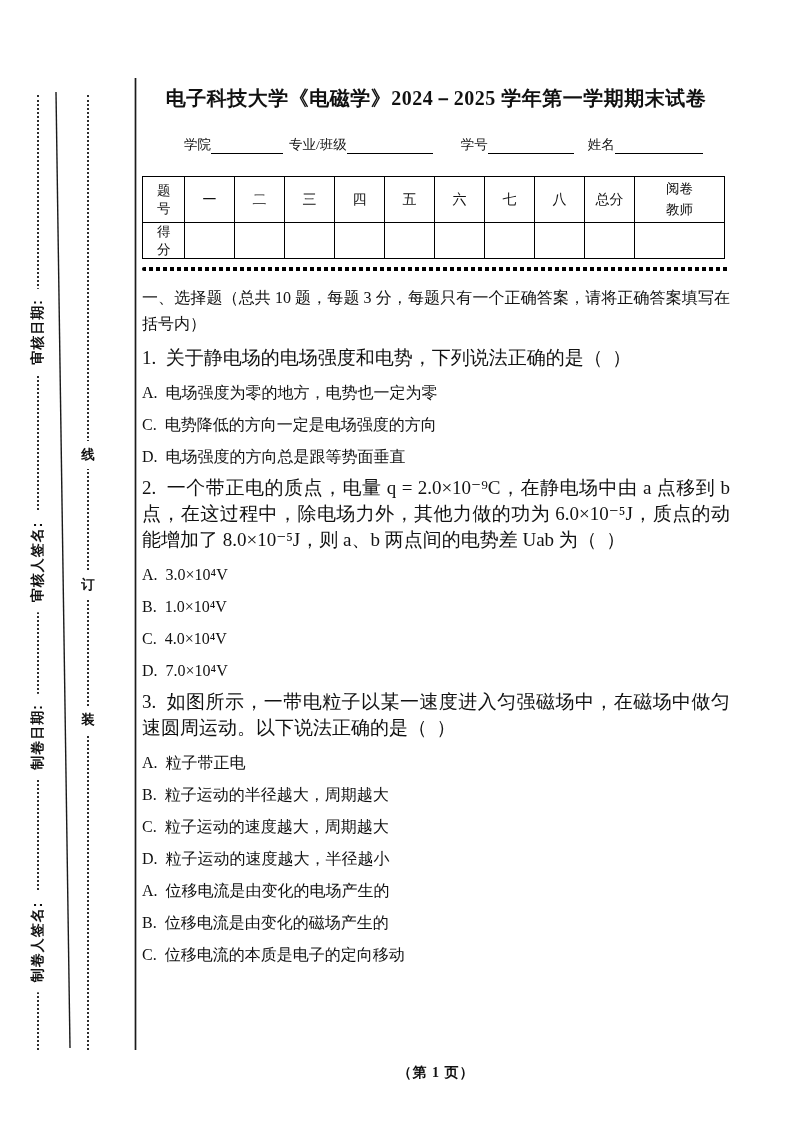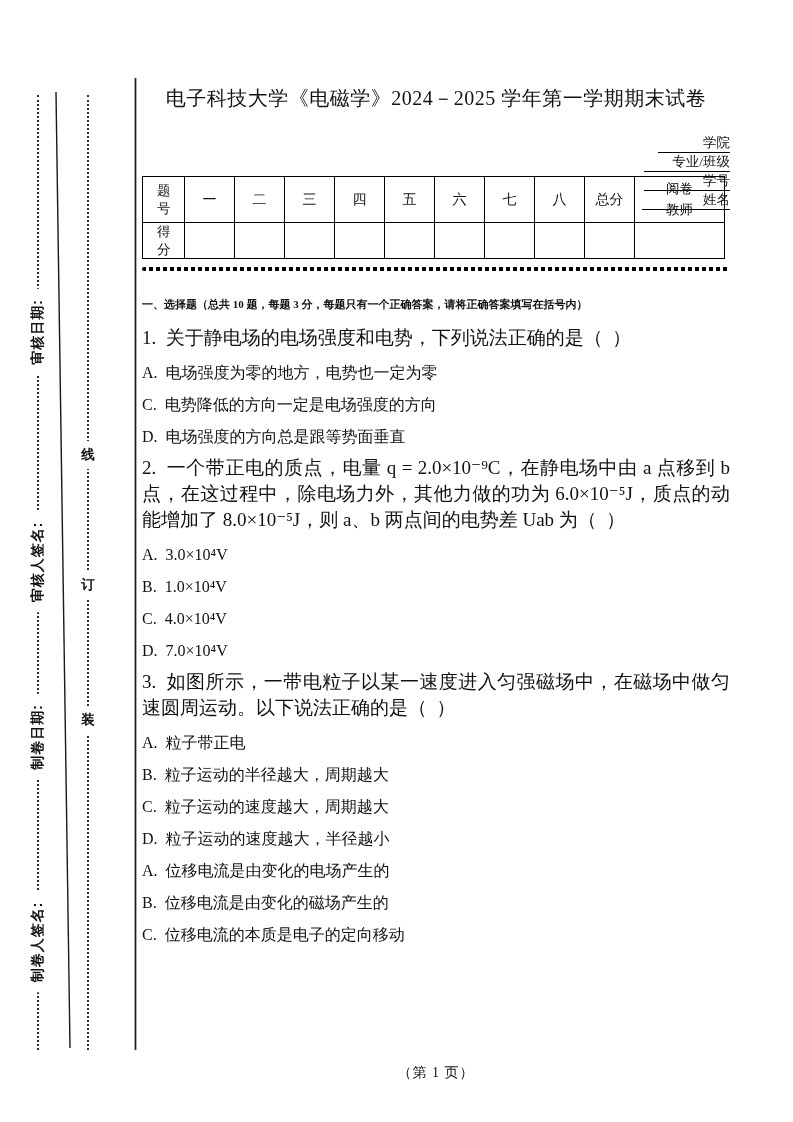--- a/index.html
+++ b/index.html
@@ -19,46 +19,46 @@
     font-weight:bold; font-size:14px; letter-spacing:1px;
   }
   .bind-char {
     position:absolute; left:88px; transform:translate(-50%,-50%);
     background:#fff; padding:5px 1px; font-size:13.5px; font-weight:bold;
   }
   svg.lines { position:absolute; left:0; top:0; }
 
   
   .content { position:absolute; left:142px; top:84px; width:588px; }
-  .title { font-size:20px; line-height:28px; font-weight:normal; text-align:center; letter-spacing:0.5px; }
+  .title { font-size:20px; line-height:28px; font-weight:bold; text-align:center; letter-spacing:0.5px; }
 
-  .fields { margin-top:22px; height:20px; display:flex; align-items:flex-end; padding-left:42px; font-size:13.5px; white-space:nowrap;flex-direction:column; }
+  .fields { margin-top:22px; height:20px; display:flex; align-items:flex-end; padding-left:42px; font-size:13.5px; white-space:nowrap; }
   .blank { display:inline-block; border-bottom:1.2px solid #000; height:15px; }
   .w72{width:72px} .w86{width:86px} .w88{width:88px}
   .g6{margin-left:6px} .g28{margin-left:28px} .g14{margin-left:14px}
 
   table.score-table { margin-top:22px; border-collapse:collapse; table-layout:fixed; width:582px; }
   table.score-table td { border:1.4px solid #000; text-align:center; vertical-align:middle; font-size:14px; padding:0; }
   table.score-table tr.r1 td { height:46px; }
   table.score-table tr.r2 td { height:35px; }
   td.c-first { width:42px; }
   td.c-num { width:50px; }
   td.c-last { width:90px; }
   .stack { display:inline-block; width:1.05em; line-height:1.3; font-size:13.5px;text-align:right; }
   .wrap2 { display:inline-block; width:2.15em; line-height:1.5; font-size:13.5px; }
 
   .dotsep { margin-top:8px; height:4px; width:588px;
     background:repeating-linear-gradient(90deg,#000 0 3.6px,transparent 3.6px 7px); border-radius:2px; }
 
-  .heading { margin-top:20px; font-size:11px; line-height:26px; text-align:justify; white-space:pre-wrap;font-weight:bold; }
+  .heading { margin-top:14px; font-size:16px; line-height:26px; text-align:justify; white-space:pre-wrap; }
   .stem    { margin-top:8px;  font-size:19px; line-height:26px; text-align:justify; white-space:pre-wrap; }
   .option  { margin-top:12px; font-size:16px; line-height:20px; white-space:pre-wrap; }
 
   .footer { position:absolute; left:142px; top:1064px; width:588px; text-align:center;
-    font-weight:normal; font-size:14px; letter-spacing:1px; }
+    font-weight:bold; font-size:14px; letter-spacing:1px; }
 </style>
 </head>
 <body>
 
 <div class="page">
 
   <svg class="lines" width="793" height="1122" viewBox="0 0 793 1122">
     <line x1="56" y1="92" x2="70" y2="1048" stroke="#1a1a1a" stroke-width="1.4"></line>
     <line x1="135.5" y1="78" x2="135.5" y2="1050" stroke="#1a1a1a" stroke-width="1.7"></line>
   </svg>

